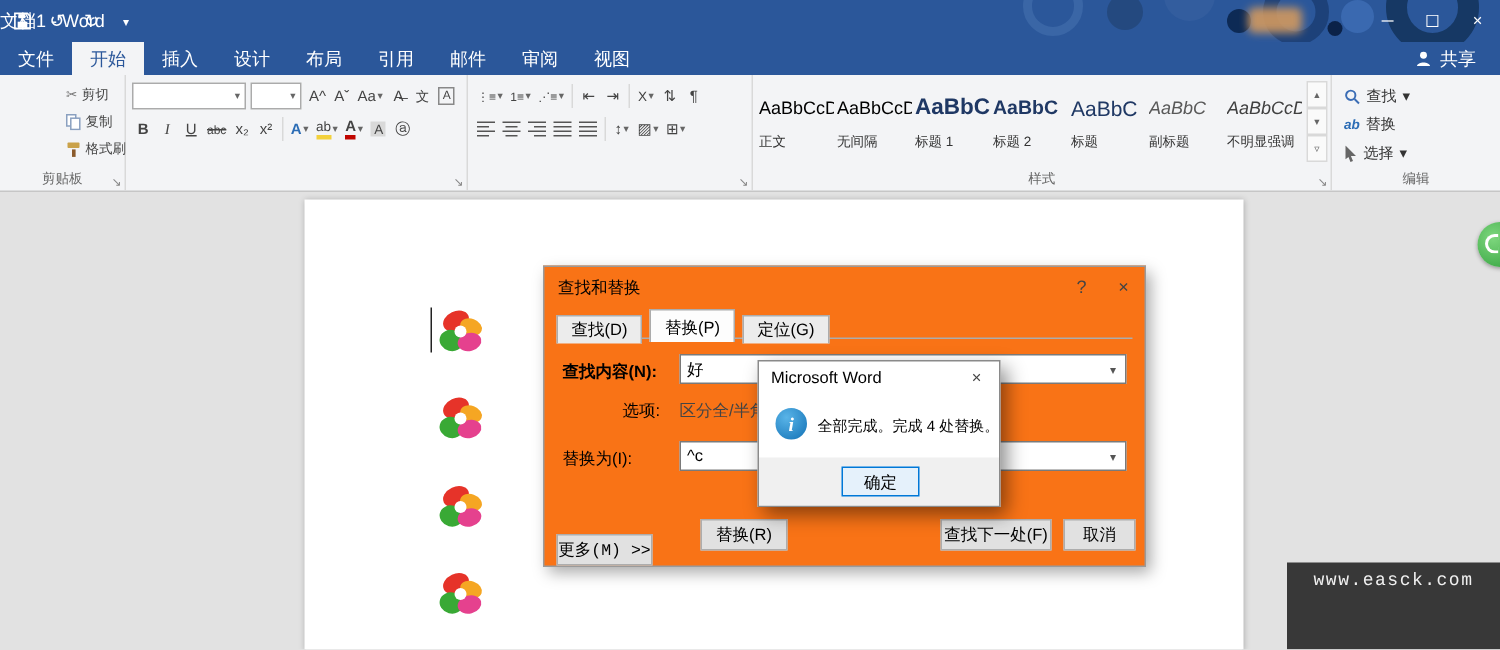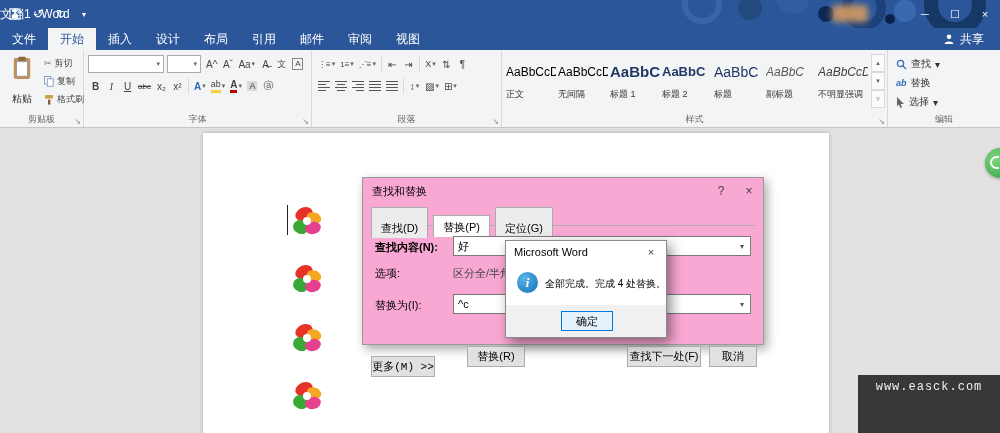--- a/index.html
+++ b/index.html
@@ -94,26 +94,26 @@
   .edit-row { display: flex; align-items: center; gap: 4px; height: 16px; font-size: 10px; color: #333; }
   .rep-ic { font-size: 9px; font-style: italic; color: #2b6cb5; font-weight: bold; }
 
   
   .docarea { position: absolute; top: 129px; left: 0; right: 0; bottom: 0; background: #e2e2e2; overflow: hidden; }
   .page { position: absolute; left: 203px; top: 4px; width: 626px; height: 301px; background: #fff; box-shadow: 0 0 4px rgba(0,0,0,.25); }
   .logo { position: absolute; left: 88px; width: 32px; height: 32px; }
   .caret { position: absolute; left: 84px; top: 72px; width: 1px; height: 30px; background: #222; }
 
   
-  .dialog { position: absolute; left: 362px; top: 48px; width: 402px; height: 168px; background: #f9a8d4; border: 1px solid #9a9a9a; box-shadow: 3px 4px 10px rgba(0,0,0,.35); font-size: 11px; color: #000; z-index: 10; }
+  .dialog { position: absolute; left: 362px; top: 48px; width: 402px; height: 201px; background: #f97316; border: 1px solid #9a9a9a; box-shadow: 3px 4px 10px rgba(0,0,0,.35); font-size: 11px; color: #000; z-index: 10; }
   .dlg-title { position: absolute; top: 0; left: 0; right: 0; height: 26px; display: flex; align-items: center; padding-left: 9px; }
   .dlg-title .t { flex: 1; font-size: 11px; color: #000; }
   .dlg-title .tb { width: 28px; height: 26px; display: inline-flex; align-items: center; justify-content: center; color: #444; font-size: 12px; }
   .dlg-tabs { position: absolute; top: 28px; left: 8px; right: 8px; height: 20px; border-bottom: 1px solid #acacac; }
-  .dlg-tab { display: inline-block; padding: 13px 9px 2px; border: 1px solid #acacac; border-bottom: none; background: #ececec; margin-right: 2px; font-size: 11px; position: relative; top: 1px; }
+  .dlg-tab { display: inline-block; padding: 1px 9px 2px; border: 1px solid #acacac; border-bottom: none; background: #ececec; margin-right: 2px; font-size: 11px; position: relative; top: 1px; }
   .dlg-tab.active { background: #fdfdfd; padding-top: 4px; top: 0; }
   .dlg-label { position: absolute; left: 12px; font-size: 11px; color: #000; }
   .dlg-combo { position: absolute; left: 90px; right: 12px; height: 20px; background: #fff; border: 1px solid #7a7a7a; display: flex; align-items: center; }
   .dlg-combo .val { flex: 1; padding-left: 4px; font-size: 11px; }
   .dlg-combo .arr { width: 16px; text-align: center; font-size: 8px; color: #555; }
   .dlg-opt { position: absolute; left: 90px; font-size: 11px; color: #444; }
   .wbtn { position: absolute; height: 21px; background: #e1e1e1; border: 1px solid #adadad; font-size: 11px; display: inline-flex; align-items: center; justify-content: center; color: #000; white-space: nowrap; }
   .wbtn.default { border-color: #0078d7; box-shadow: inset 0 0 0 1px #0078d7; }
 
   
@@ -199,28 +199,20 @@
           <circle cx="6" cy="3.8" r="2.3" fill="#fff"></circle>
           <path d="M1.6 11 C2.2 7.8 9.8 7.8 10.4 11 Z" fill="#fff"></path>
         </svg>
       <span>共享</span>
     </div>
   </div>
 
   <div class="ribbon">
 
     <div class="group g-clip">
-      <div class="paste-btn">
-        <svg width="20" height="24" viewBox="0 0 22 26">
-            <rect x="2" y="2" width="18" height="23" rx="2" fill="#c09156"></rect>
-            <rect x="7" y="0.5" width="8" height="4.5" rx="1" fill="#8a6a3f"></rect>
-            <rect x="5" y="6" width="12" height="16" fill="#fff" stroke="#9a9a9a"></rect>
-          </svg>
-        <span style="font-size:10px;color:#333;">粘贴</span>
-      </div>
       <div class="clip-small">
         <span class="rbtn">
             <span style="color:#777;font-size:9px;">✂</span>
             <span>剪切</span>
           </span>
         <span class="rbtn">
             <svg width="10" height="11" viewBox="0 0 10 11">
               <rect x="0.5" y="0.5" width="6" height="7.5" fill="#fff" stroke="#8aa0c0"></rect>
               <rect x="3.2" y="2.8" width="6" height="7.5" fill="#fff" stroke="#8aa0c0"></rect>
             </svg>
@@ -298,21 +290,20 @@
             <span class="fc">A</span>
             <span class="arr">▾</span>
           </span>
         <span class="rbtn">
             <span class="shaded">A</span>
           </span>
         <span class="rbtn">
             <span>ⓐ</span>
           </span>
       </div>
-      <div class="group-label">字体</div>
       <span class="launcher">↘</span>
     </div>
 
     <div class="group g-para">
       <div class="r1">
         <span class="rbtn">
             <span style="font-size:8px;">⋮≡</span>
             <span class="arr">▾</span>
           </span>
         <span class="rbtn">
@@ -365,21 +356,20 @@
           </span>
         <span class="rbtn">
             <span>▨</span>
             <span class="arr">▾</span>
           </span>
         <span class="rbtn">
             <span>⊞</span>
             <span class="arr">▾</span>
           </span>
       </div>
-      <div class="group-label">段落</div>
       <span class="launcher">↘</span>
     </div>
 
     <div class="group g-styles">
       <div class="cards">
         <div class="stylecard">
             <span class="sample">AaBbCcD</span>
             <span class="sname">正文</span>
           </div>
         <div class="stylecard">
@@ -488,21 +478,21 @@
       <div class="dlg-tabs">
         <span class="dlg-tab">查找(D)</span>
         <span class="dlg-tab active">替换(P)</span>
         <span class="dlg-tab">定位(G)</span>
       </div>
       <span class="dlg-label" style="top:62px;font-weight:bold;">查找内容(N):</span>
       <div class="dlg-combo" style="top:58px;">
         <span class="val">好</span>
         <span class="arr">▾</span>
       </div>
-      <span class="dlg-label" style="top:88px;">选项:</span>
+      <span class="dlg-label" style="top:88px;margin-left:40px;">选项:</span>
       <span class="dlg-opt" style="top:88px;">区分全/半角</span>
       <span class="dlg-label" style="top:120px;">替换为(I):</span>
       <div class="dlg-combo" style="top:116px;">
         <span class="val">^c</span>
         <span class="arr">▾</span>
       </div>
       <span class="wbtn" style="left:8px; top:178px; width:64px;font-family:Liberation Mono, monospace;">更多(M) &gt;&gt;</span>
       <span class="wbtn" style="left:104px; top:168px; width:58px;">替换(R)</span>
       <span class="wbtn" style="left:264px; top:168px; width:74px;">查找下一处(F)</span>
       <span class="wbtn" style="left:346px; top:168px; width:48px;">取消</span>

